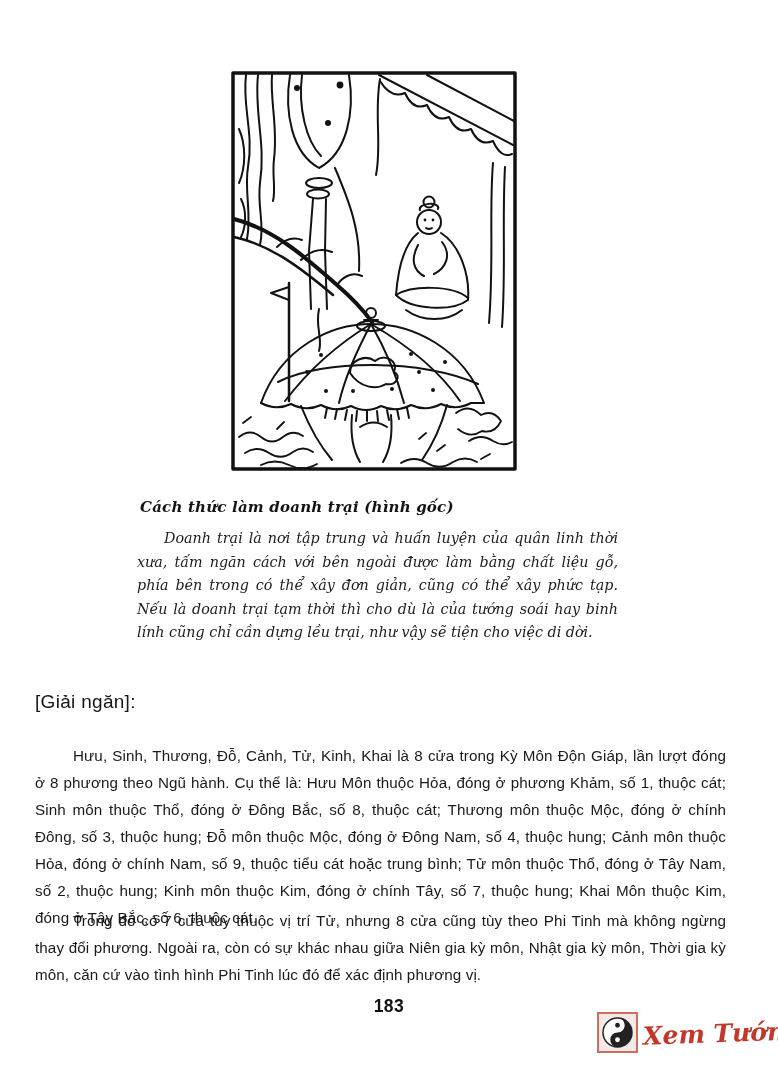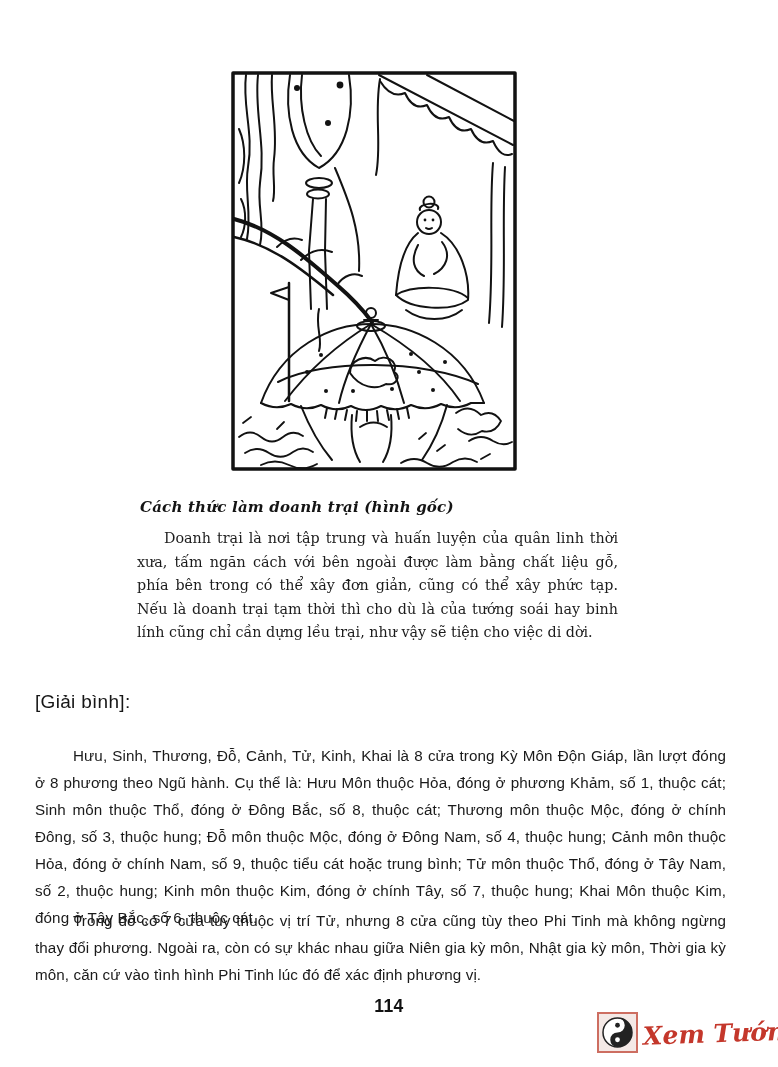--- a/index.html
+++ b/index.html
@@ -21,20 +21,21 @@
   .figure-caption{
     position:absolute;left:140px;top:498px;width:480px;
     font-family:"DejaVu Serif", serif;
     font-style:italic;font-weight:bold;
     font-size:15px;color:#141414;
     letter-spacing:.2px;
   }
   .figure-desc{
     position:absolute;left:137px;top:527px;width:481px;
     font-family:"DejaVu Serif", serif;
+    font-style:italic;
     font-size:14.3px;line-height:23.5px;color:#1c1c1c;
     text-align:justify;text-indent:27px;
   }
 
   .explain-heading{
     position:absolute;left:35px;top:691px;
     font-size:19px;color:#161616;letter-spacing:.3px;
   }
   .body-para{
     position:absolute;left:35px;width:691px;
@@ -191,26 +192,26 @@
         <path d="M250,388 l9,-5"></path>
           <path d="M188,368 l7,-6"></path>
       </g>
     </svg>
   </div>
 
   <div class="figure-caption">Cách thức làm doanh trại (hình gốc)</div>
 
   <div class="figure-desc">Doanh trại là nơi tập trung và huấn luyện của quân linh thời xưa, tấm ngăn cách với bên ngoài được làm bằng chất liệu gỗ, phía bên trong có thể xây đơn giản, cũng có thể xây phức tạp. Nếu là doanh trại tạm thời thì cho dù là của tướng soái hay binh lính cũng chỉ cần dựng lều trại, như vậy sẽ tiện cho việc di dời.</div>
 
-  <div class="explain-heading">[Giải bình]:</div>
+  <div class="explain-heading">[Giải ngăn]:</div>
 
   <div class="body-para p1">Hưu, Sinh, Thương, Đỗ, Cảnh, Tử, Kinh, Khai là 8 cửa trong Kỳ Môn Độn Giáp, lần lượt đóng ở 8 phương theo Ngũ hành. Cụ thể là: Hưu Môn thuộc Hỏa, đóng ở phương Khảm, số 1, thuộc cát; Sinh môn thuộc Thổ, đóng ở Đông Bắc, số 8, thuộc cát; Thương môn thuộc Mộc, đóng ở chính Đông, số 3, thuộc hung; Đỗ môn thuộc Mộc, đóng ở Đông Nam, số 4, thuộc hung; Cảnh môn thuộc Hỏa, đóng ở chính Nam, số 9, thuộc tiểu cát hoặc trung bình; Tử môn thuộc Thổ, đóng ở Tây Nam, số 2, thuộc hung; Kinh môn thuộc Kim, đóng ở chính Tây, số 7, thuộc hung; Khai Môn thuộc Kim, đóng ở Tây Bắc, số 6, thuộc cát.</div>
   <div class="body-para p2">Trong đó có 7 cửa tuy thuộc vị trí Tử, nhưng 8 cửa cũng tùy theo Phi Tinh mà không ngừng thay đổi phương. Ngoài ra, còn có sự khác nhau giữa Niên gia kỳ môn, Nhật gia kỳ môn, Thời gia kỳ môn, căn cứ vào tình hình Phi Tinh lúc đó để xác định phương vị.</div>
 
-  <div class="page-number">114</div>
+  <div class="page-number">183</div>
 
   <div class="watermark">
     <svg class="yy-box" viewBox="0 0 41 41">
       <rect x="0.5" y="0.5" width="40" height="40" fill="#f4e9e6" stroke="#cd6e61" stroke-width="3"></rect>
       <circle cx="20.5" cy="20.5" r="14.5" fill="#ffffff" stroke="#222" stroke-width="1.5"></circle>
       <path d="M20.5,6 a14.5,14.5 0 0 1 0,29 a7.25,7.25 0 0 1 0,-14.5 a7.25,7.25 0 0 0 0,-14.5 Z" fill="#222"></path>
       <circle cx="20.5" cy="13.25" r="2.4" fill="#222"></circle>
       <circle cx="20.5" cy="27.75" r="2.4" fill="#ffffff"></circle>
     </svg>
     <span class="wm-text" style="color: rgb(196, 55, 43);">Xem Tướng.net</span>

